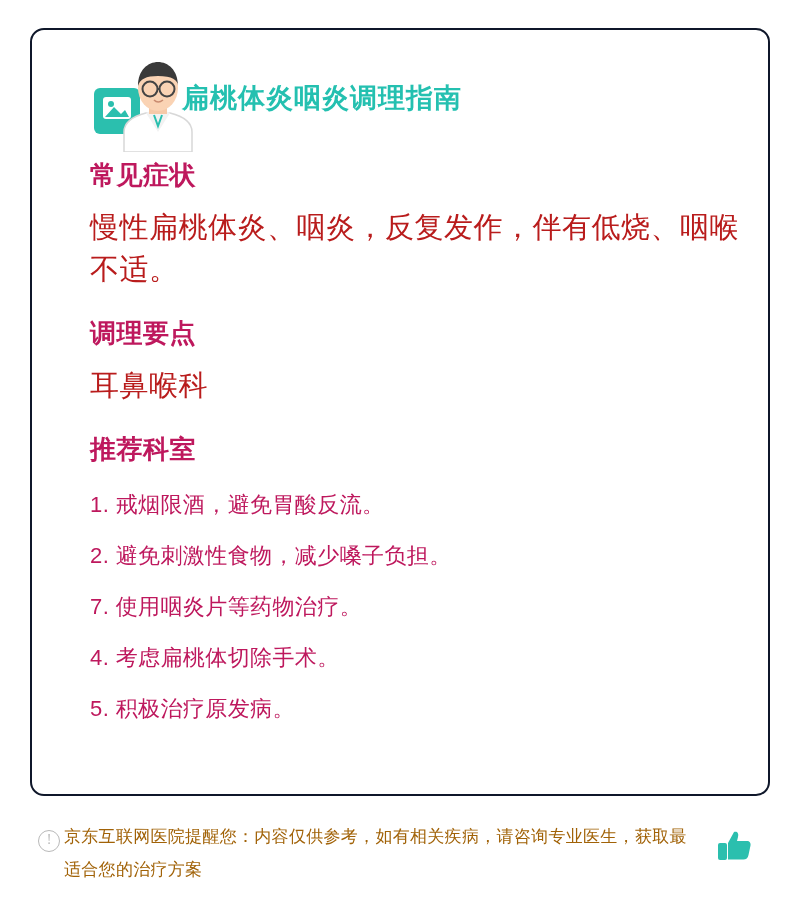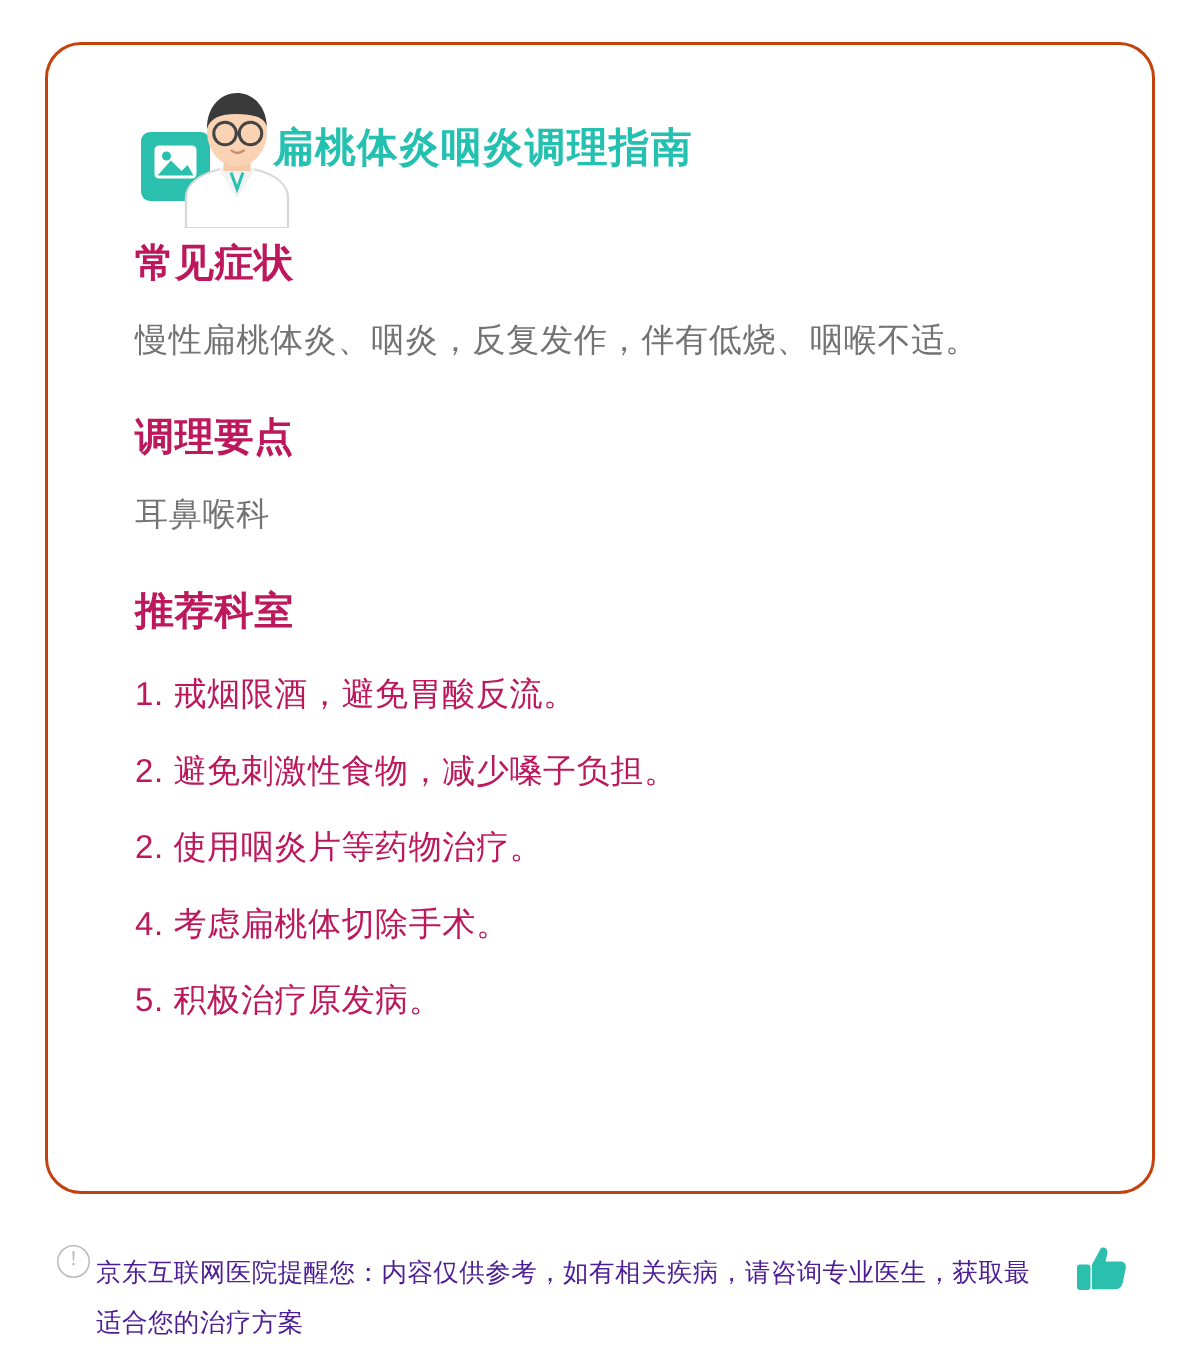--- a/index.html
+++ b/index.html
@@ -14,22 +14,22 @@
     position: relative;
     overflow: hidden;
   }
   .card {
     position: absolute;
     left: 30px;
     top: 28px;
     width: 740px;
     height: 768px;
     background: #ffffff;
-    border: 2px solid #c2410c;
-    border-radius: 24px;
+    border: 2px solid #0f172a;
+    border-radius: 14px;
     box-sizing: border-box;
   }
   .doctor-avatar {
     position: absolute;
     left: 62px;
     top: 30px;
     width: 112px;
     height: 92px;
     overflow: hidden;
   }
@@ -55,22 +55,22 @@
     font-weight: bold;
     color: #be185d;
     margin: 0 0 14px 0;
     line-height: 34px;
     letter-spacing: 0.5px;
   }
   .section-block {
     margin-bottom: 26px;
   }
   p.section-text {
-    font-size: 22px;
-    color: #737373;
+    font-size: 29px;
+    color: #b91c1c;
     margin: 0;
     line-height: 42px;
     letter-spacing: 0.5px;
   }
   ol.tips {
     list-style: none;
     margin: 0;
     padding: 0;
   }
   ol.tips li {
@@ -97,24 +97,24 @@
     border: 1.5px solid #b9b9b9;
     color: #b9b9b9;
     font-size: 14px;
     line-height: 18px;
     text-align: center;
     font-family: "Liberation Serif", serif;
   }
   .footer-text {
     position: absolute;
     left: 34px;
-    top: 20px;
+    top: 8px;
     width: 640px;
     font-size: 17px;
-    color: #4c1d95;
+    color: #a16207;
     line-height: 33px;
     letter-spacing: 0.3px;
   }
   .thumb {
     position: absolute;
     right: 16px;
     top: 14px;
     width: 40px;
     height: 40px;
   }
@@ -162,21 +162,21 @@
     <div class="section-block">
       <h2 class="section-heading">调理要点</h2>
       <p class="section-text">耳鼻喉科</p>
     </div>
 
     <div class="section-block">
       <h2 class="section-heading">推荐科室</h2>
       <ol class="tips">
         <li>1. 戒烟限酒，避免胃酸反流。</li>
         <li>2. 避免刺激性食物，减少嗓子负担。</li>
-        <li>2. 使用咽炎片等药物治疗。</li>
+        <li>7. 使用咽炎片等药物治疗。</li>
         <li>4. 考虑扁桃体切除手术。</li>
         <li>5. 积极治疗原发病。</li>
       </ol>
     </div>
 
   </div>
 </div>
 
 <div class="footer">
   <div class="footer-icon">!</div>

